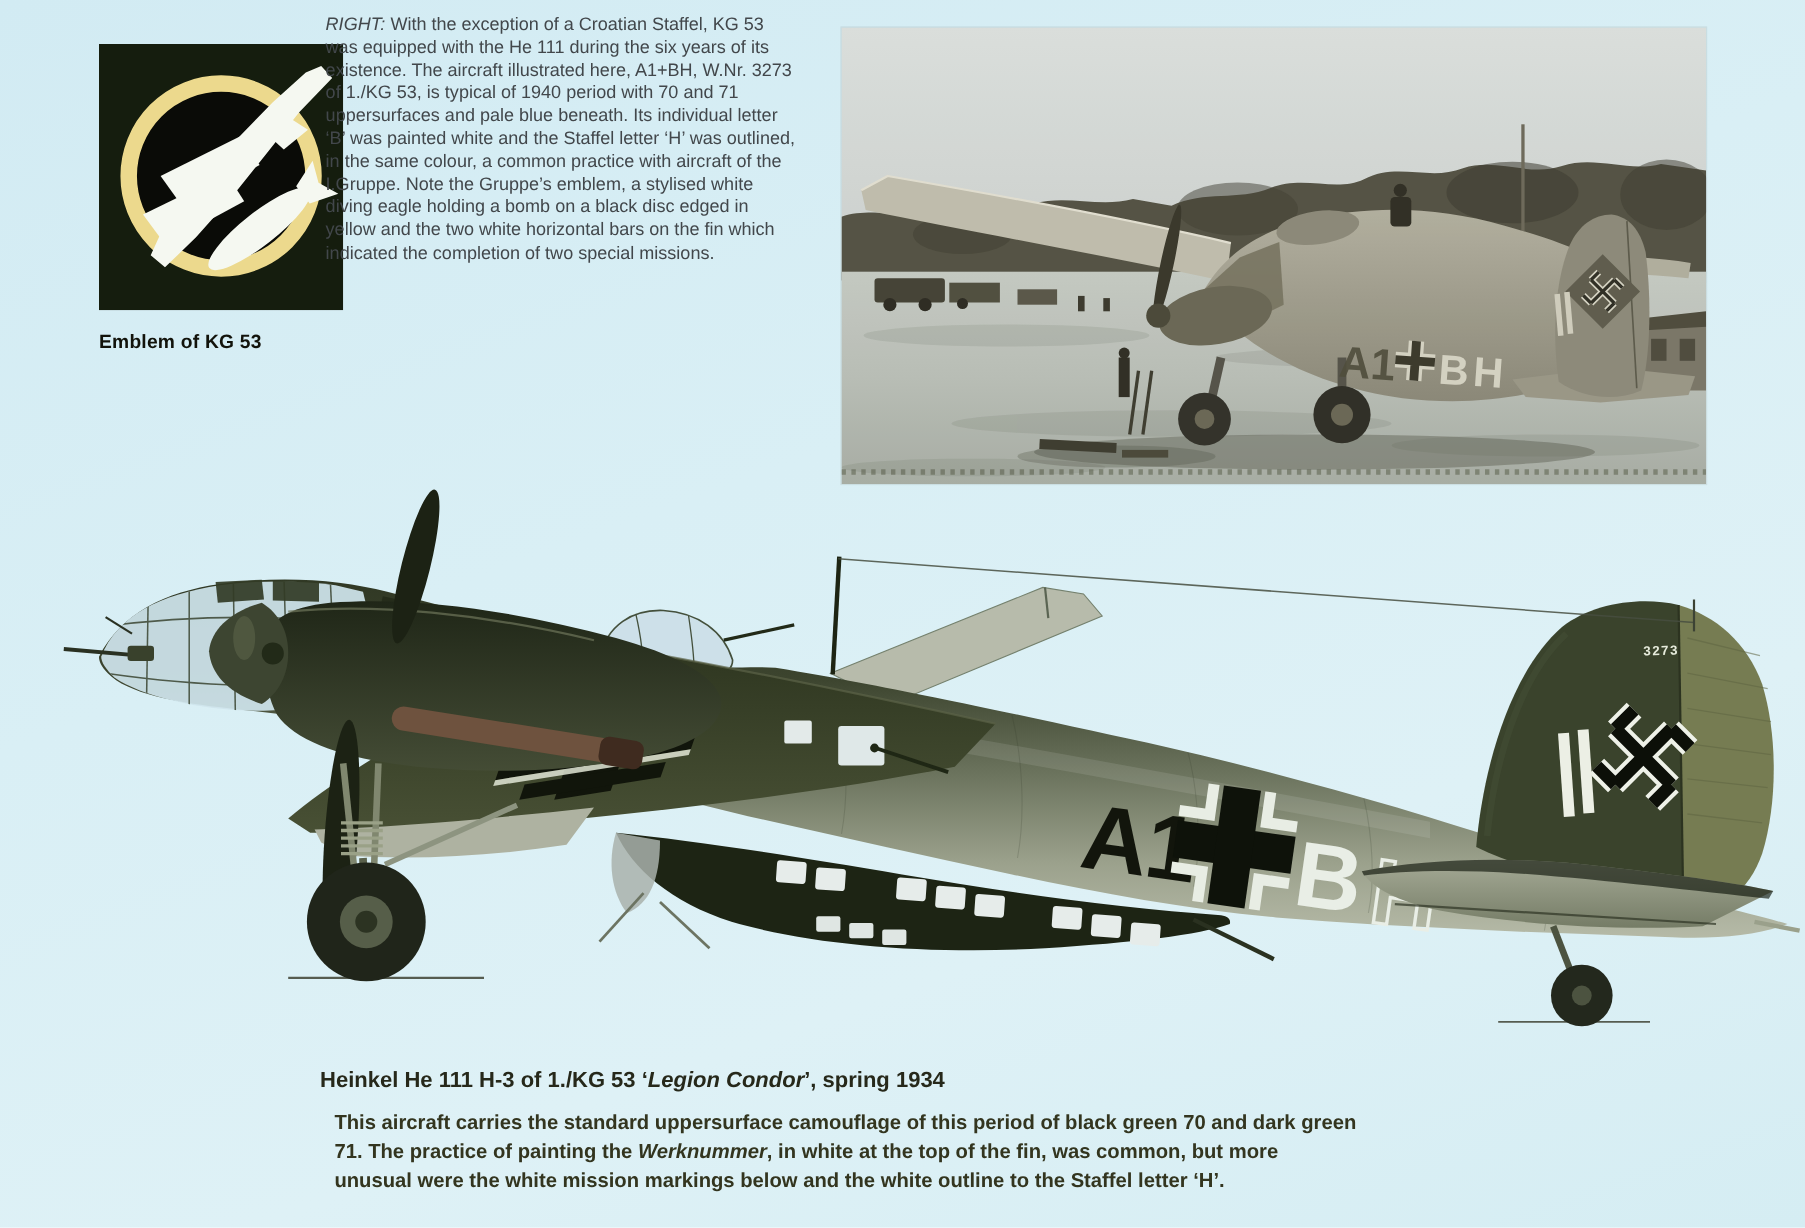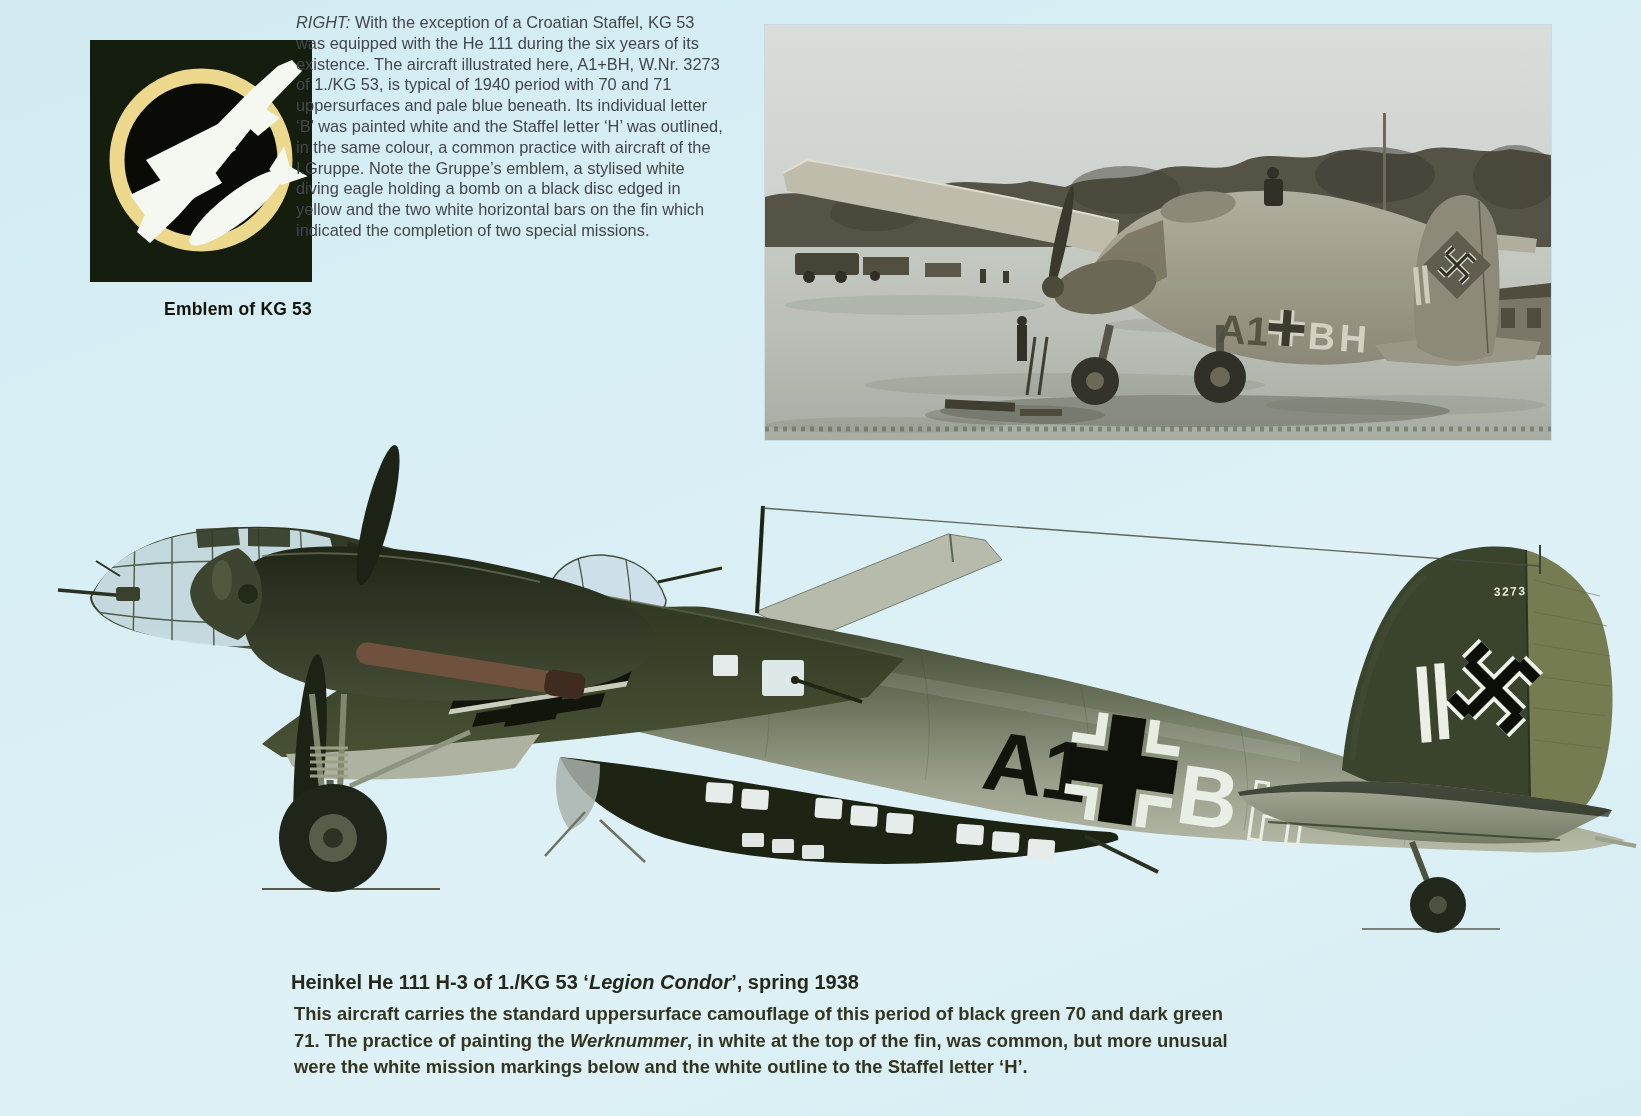--- a/index.html
+++ b/index.html
@@ -1,36 +1,36 @@
 <!DOCTYPE html>
 <html><head>
 <meta charset="utf-8">
 <style>
   html,body{margin:0;padding:0;}
   body{
     width:1641px;height:1116px;overflow:hidden;position:relative;
     background:linear-gradient(160deg,#d2ebf3 0%,#d9eff5 40%,#def1f6 70%,#d5edf3 100%);
     font-family:"Liberation Sans",sans-serif;
   }
-  .emblem-fig{position:absolute;left:50px;top:26px;width:222px;text-align:right;margin-top:14px;}
+  .emblem-fig{position:absolute;left:50px;top:26px;width:222px;text-align:left;margin-top:14px;}
   .emblem-caption{margin-top:13px;font-size:17.5px;font-weight:bold;color:#12130b;letter-spacing:.2px;}
   .intro{
     position:absolute;left:296px;top:12px;width:428px;
     font-family:Liberation Sans, sans-serif;font-size:16.4px;line-height:20.8px;color:#42474b;
     margin:0;
   }
   .intro em{font-style:italic;}
   .photo-fig{position:absolute;left:765px;top:25px;width:786px;height:415px;margin:0;
     box-shadow:0 0 0 1px rgba(120,130,120,.15);}
   .photo-fig svg{display:block;}
   .profile-wrap{position:absolute;left:0;top:440px;width:1641px;height:520px;}
   .caption-block{position:absolute;left:291px;top:971px;width:958px;color:#2e301b;}
   .caption-title{margin:0 0 7px 0;font-size:20px;font-weight:bold;color:#2627165;color:#26281a;}
   .caption-title em{font-style:italic;font-weight:bold;}
-  .caption-body{margin:3px;font-size:18.4px;font-weight:bold;line-height:26.5px;color:#33351f;}
+  .caption-body{margin:13px;font-size:18.4px;font-weight:bold;line-height:26.5px;color:#33351f;}
   .caption-body em{font-style:italic;font-weight:bold;}
 </style>
 </head>
 <body>
 
 <figure class="emblem-fig">
   <svg width="222" height="242" viewBox="0 0 222 242">
     <rect x="0" y="0" width="222" height="242" fill="#18200f"></rect>
     <rect x="0" y="0" width="222" height="242" fill="#0c120a" opacity=".25"></rect>
     <circle cx="111" cy="120" r="77" fill="#0a0b07"></circle>
@@ -380,15 +380,15 @@
   </g>
   <g>
     <line x1="757" y1="613" x2="763" y2="506" stroke="#1d2413" stroke-width="4"></line>
     <line x1="762" y1="508" x2="1540" y2="566" stroke="#474e40" stroke-width="1.4" opacity=".85"></line>
     <line x1="1540" y1="545" x2="1540" y2="574" stroke="#3c4334" stroke-width="2"></line>
   </g>
 </svg>
 </div>
 
 <div class="caption-block">
-  <h3 class="caption-title"><span>Heinkel He 111 H-3 of 1./KG 53 ‘</span><em>Legion Condor</em><span>’, spring 1938</span></h3>
+  <h3 class="caption-title"><span>Heinkel He 111 H-3 of 1./KG 53 ‘</span><em>Legion Condor</em><span>’, spring 1934</span></h3>
   <p class="caption-body"><span>This aircraft carries the standard uppersurface camouflage of this period of black green 70 and dark green 71. The practice of painting the </span><em>Werknummer</em><span>, in white at the top of the fin, was common, but more unusual were the white mission markings below and the white outline to the Staffel letter ‘H’.</span></p>
 </div>
 
 </body></html>

